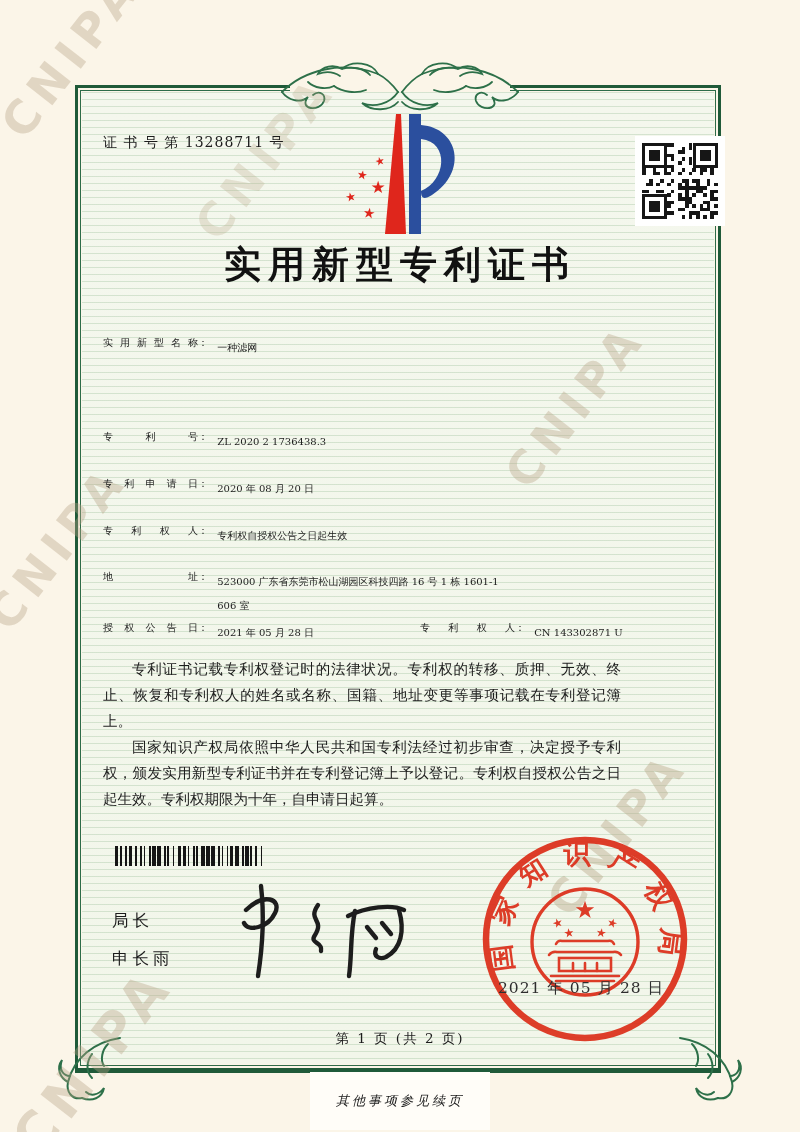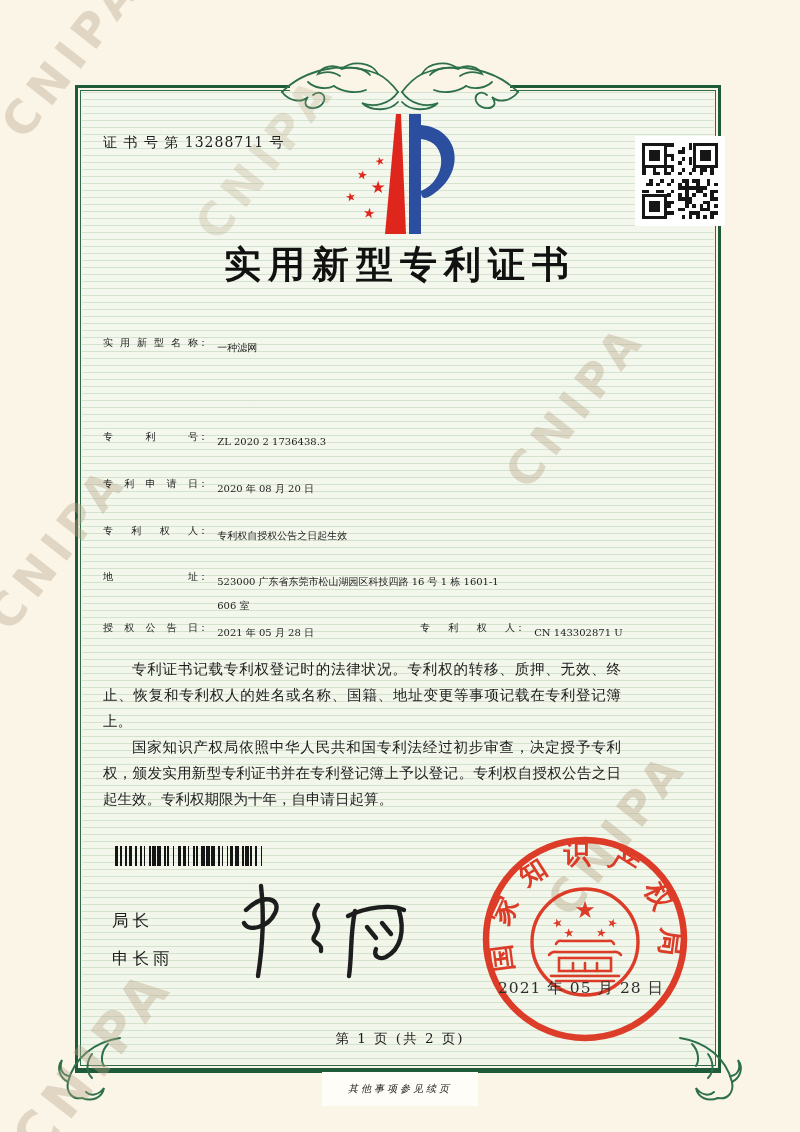--- a/index.html
+++ b/index.html
@@ -121,21 +121,21 @@
     font-size:15.5px; color:#2e2e2e; letter-spacing:1px; white-space:nowrap;
   }
 
   
   .page-info {
     position:absolute; left:0; top:1030px; width:100%;
     text-align:center; font-size:13.5px; letter-spacing:2px;
   }
   .continuation {
     position:absolute; left:50%; top:1072px; transform:translateX(-50%);
-    background:#fffdf8; padding:10px 26px; font-size:10px; letter-spacing:3px;
+    background:#fffdf8; padding:20px 26px; font-size:13px; letter-spacing:3px;
     font-style:italic; z-index:4;
   }
 </style>
 </head>
 <body>
 
 <div class="page">
 
   <div class="frame">
     <div class="guilloche"></div>

